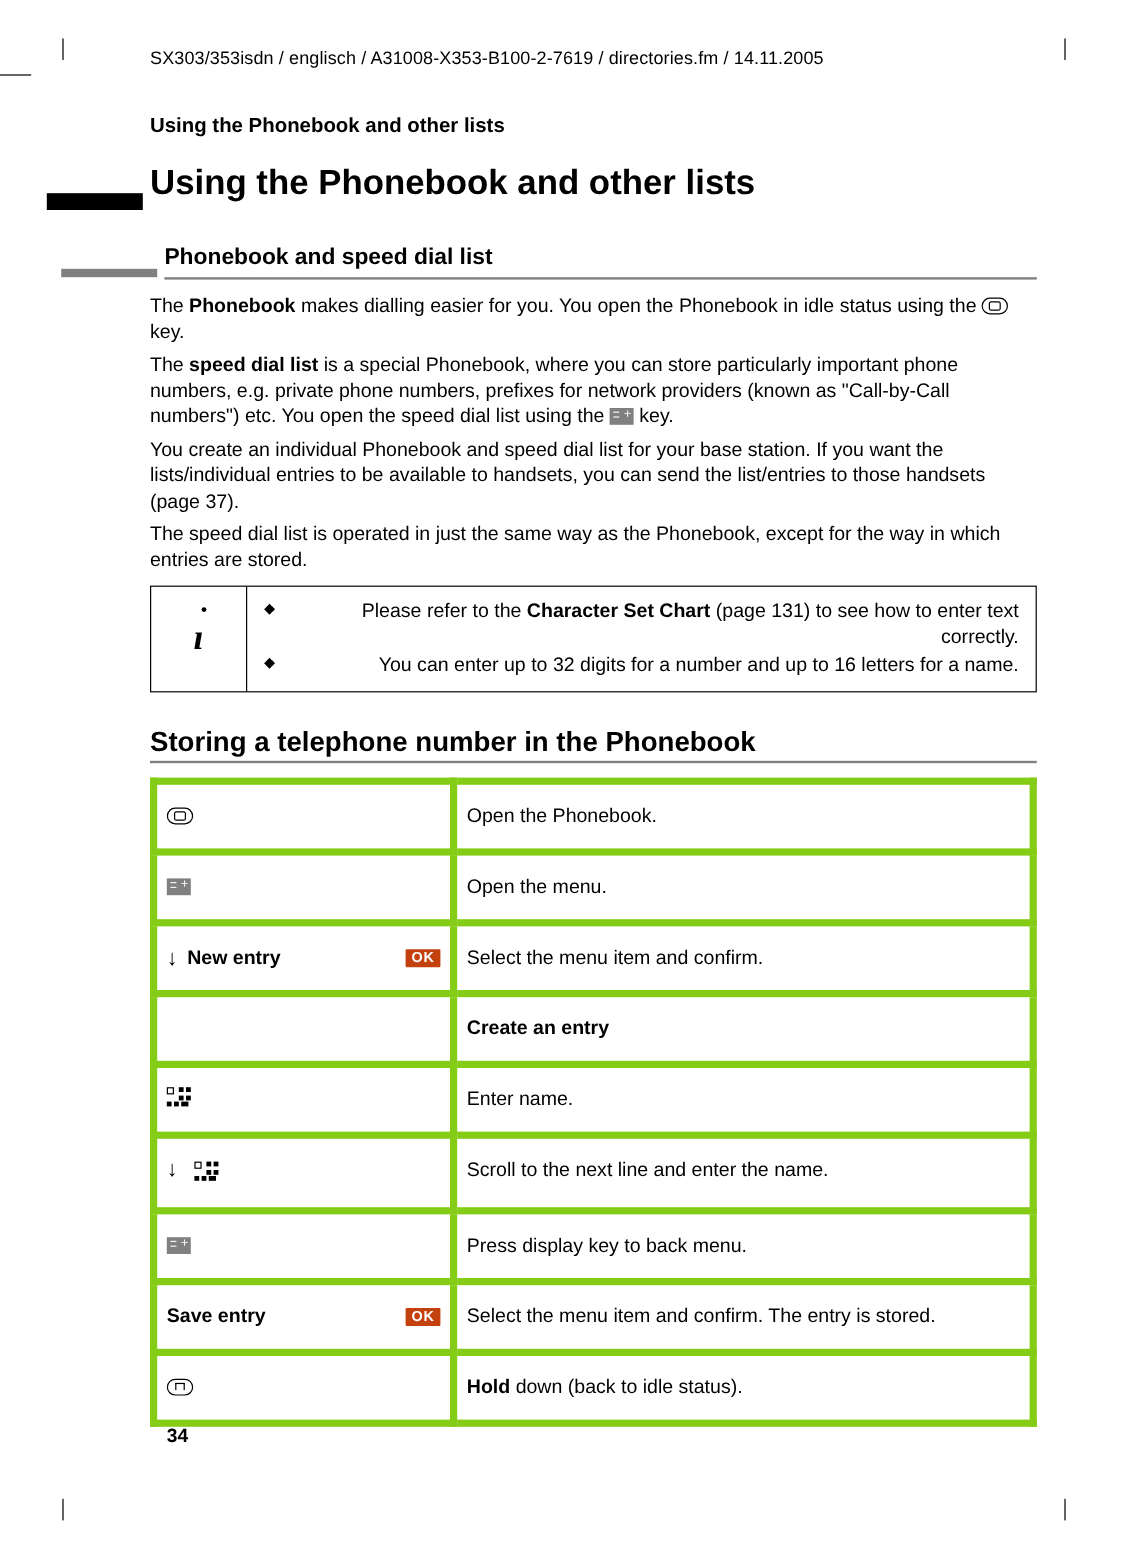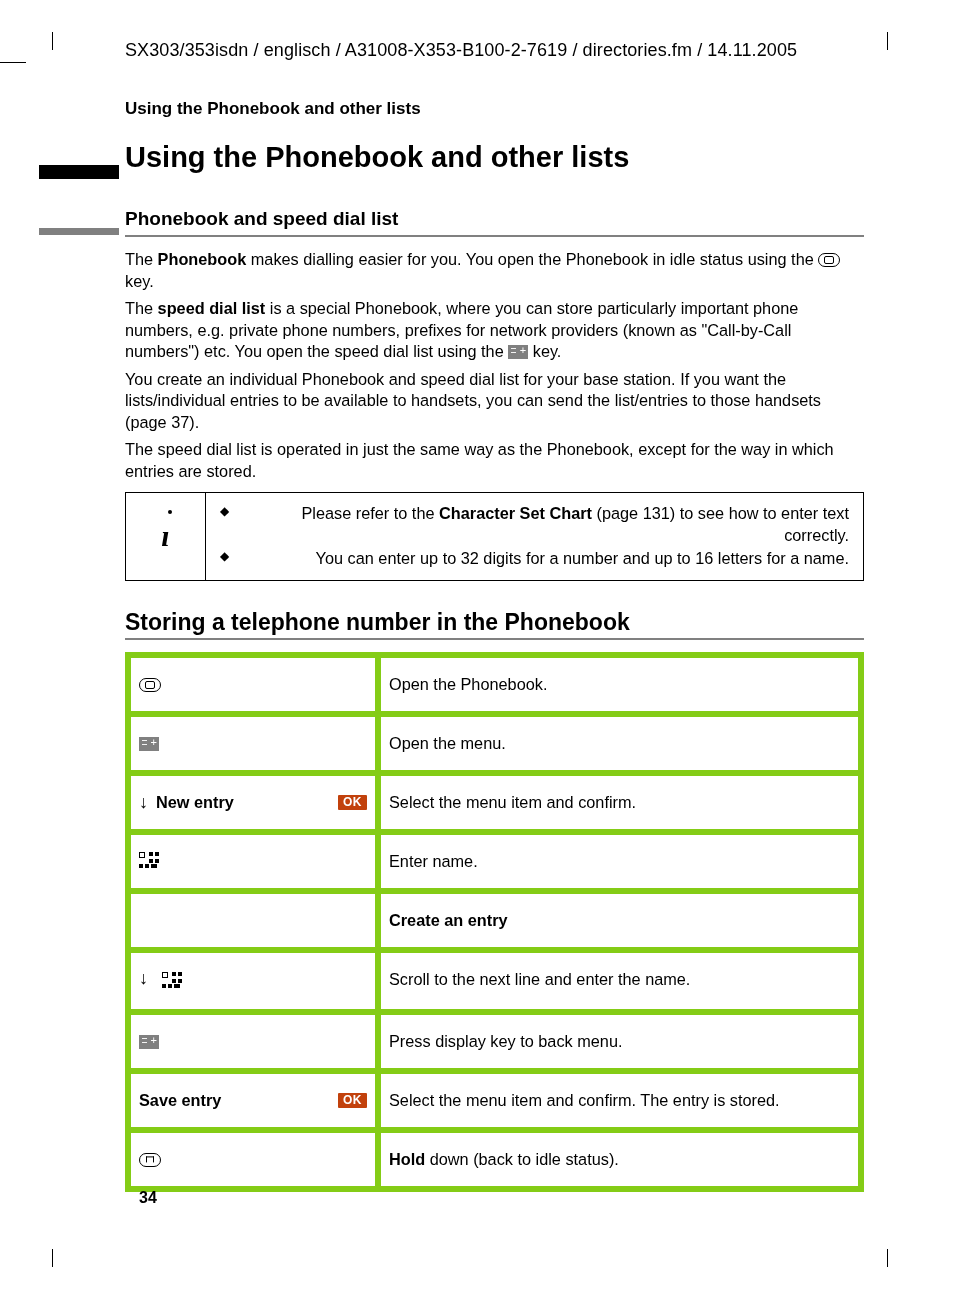--- a/index.html
+++ b/index.html
@@ -15,28 +15,28 @@
     width: 954px;
     min-height: 1307px;
     padding: 30px 90px 60px 125px;
   }
   .tick { position:absolute; background:#000; }
   .tick.top-left  { top:32px; left:52px;  width:1px; height:18px; }
   .tick.top-right { top:32px; right:66px; width:1px; height:18px; }
   .tick.bot-left  { bottom:40px; left:52px;  width:1px; height:18px; }
   .tick.bot-right { bottom:40px; right:66px; width:1px; height:18px; }
   .tick.left-h    { top:62px; left:0;  width:26px; height:1px; }
-  .header-path { font-size:18px; margin:10px 0 38px 0; letter-spacing:.1px; white-space:nowrap; }
+  .header-path { font-size:15px; margin:10px 0 38px 0; letter-spacing:.1px; white-space:nowrap; }
   .running-head { font-size:17px; font-weight:600; margin:0 0 22px 0; }
 
   .h1-block { position:relative; margin:0 0 34px 0; }
   .h1-bar { position:absolute; left:-86px; top:24px; width:80px; height:14px; background:#000; }
   h1 { font-size:29px; font-weight:700; margin:0; }
 
-  .h2-block { position:relative; margin:0 0 5px 0; }
+  .h2-block { position:relative; margin:0 0 5px 12px; }
   .h2-bar { position:absolute; left:-86px; top:20px; width:80px; height:7px; background:#808080; }
   h2 { font-size:19px; font-weight:700; margin:0 0 0px 0; padding-bottom:4px; }
   .h2-rule { border:0; border-top:2.5px solid #808080; margin:1px 0 12px 0; }
 
   p { font-size:16.3px; line-height:1.32; margin:0 0 6px 0; }
   b { font-weight:700; }
 
   .key-round {
     display:inline-block; width:22px; height:14px;
     border:1.3px solid #000; border-radius:8px;
@@ -163,30 +163,30 @@
       <td class="key">
         <div class="keyrow">
           <span class="arrow-down">↓</span>
           <b>New entry</b>
           <span class="right ok-badge">OK</span>
         </div>
       </td>
       <td>Select the menu item and confirm.</td>
     </tr>
     <tr>
+      <td class="key"></td>
+      <td><b>Create an entry</b></td>
+    </tr>
+    <tr>
       <td class="key">
         <span class="keypad-icon">
           <span class="a"></span><span class="b"></span><span class="c"></span><span class="d"></span><span class="e"></span><span class="f"></span><span class="g"></span><span class="h"></span>
         </span>
       </td>
       <td>Enter name.</td>
-    </tr>
-    <tr>
-      <td class="key"></td>
-      <td><b>Create an entry</b></td>
     </tr>
     <tr>
       <td class="key">
         <span class="arrow-down" style="vertical-align:3px;">↓</span>&nbsp;&nbsp;
         <span class="keypad-icon">
           <span class="a"></span><span class="b"></span><span class="c"></span><span class="d"></span><span class="e"></span><span class="f"></span><span class="g"></span><span class="h"></span>
         </span>
       </td>
       <td>Scroll to the next line and enter the name.</td>
     </tr>

